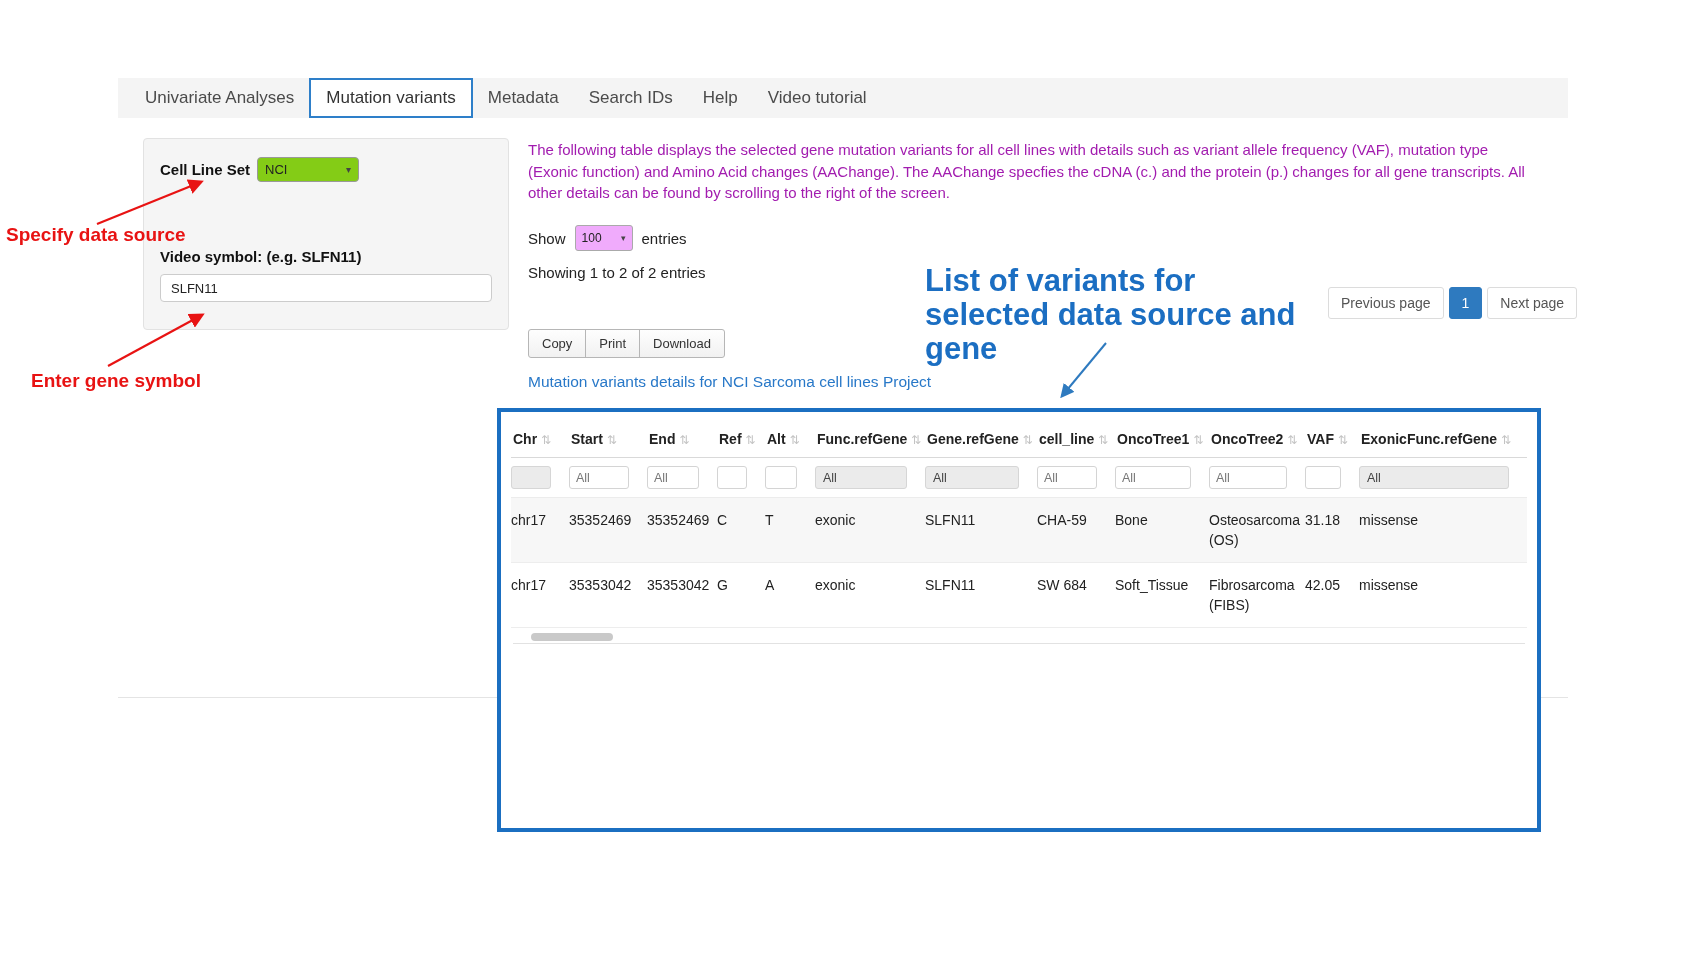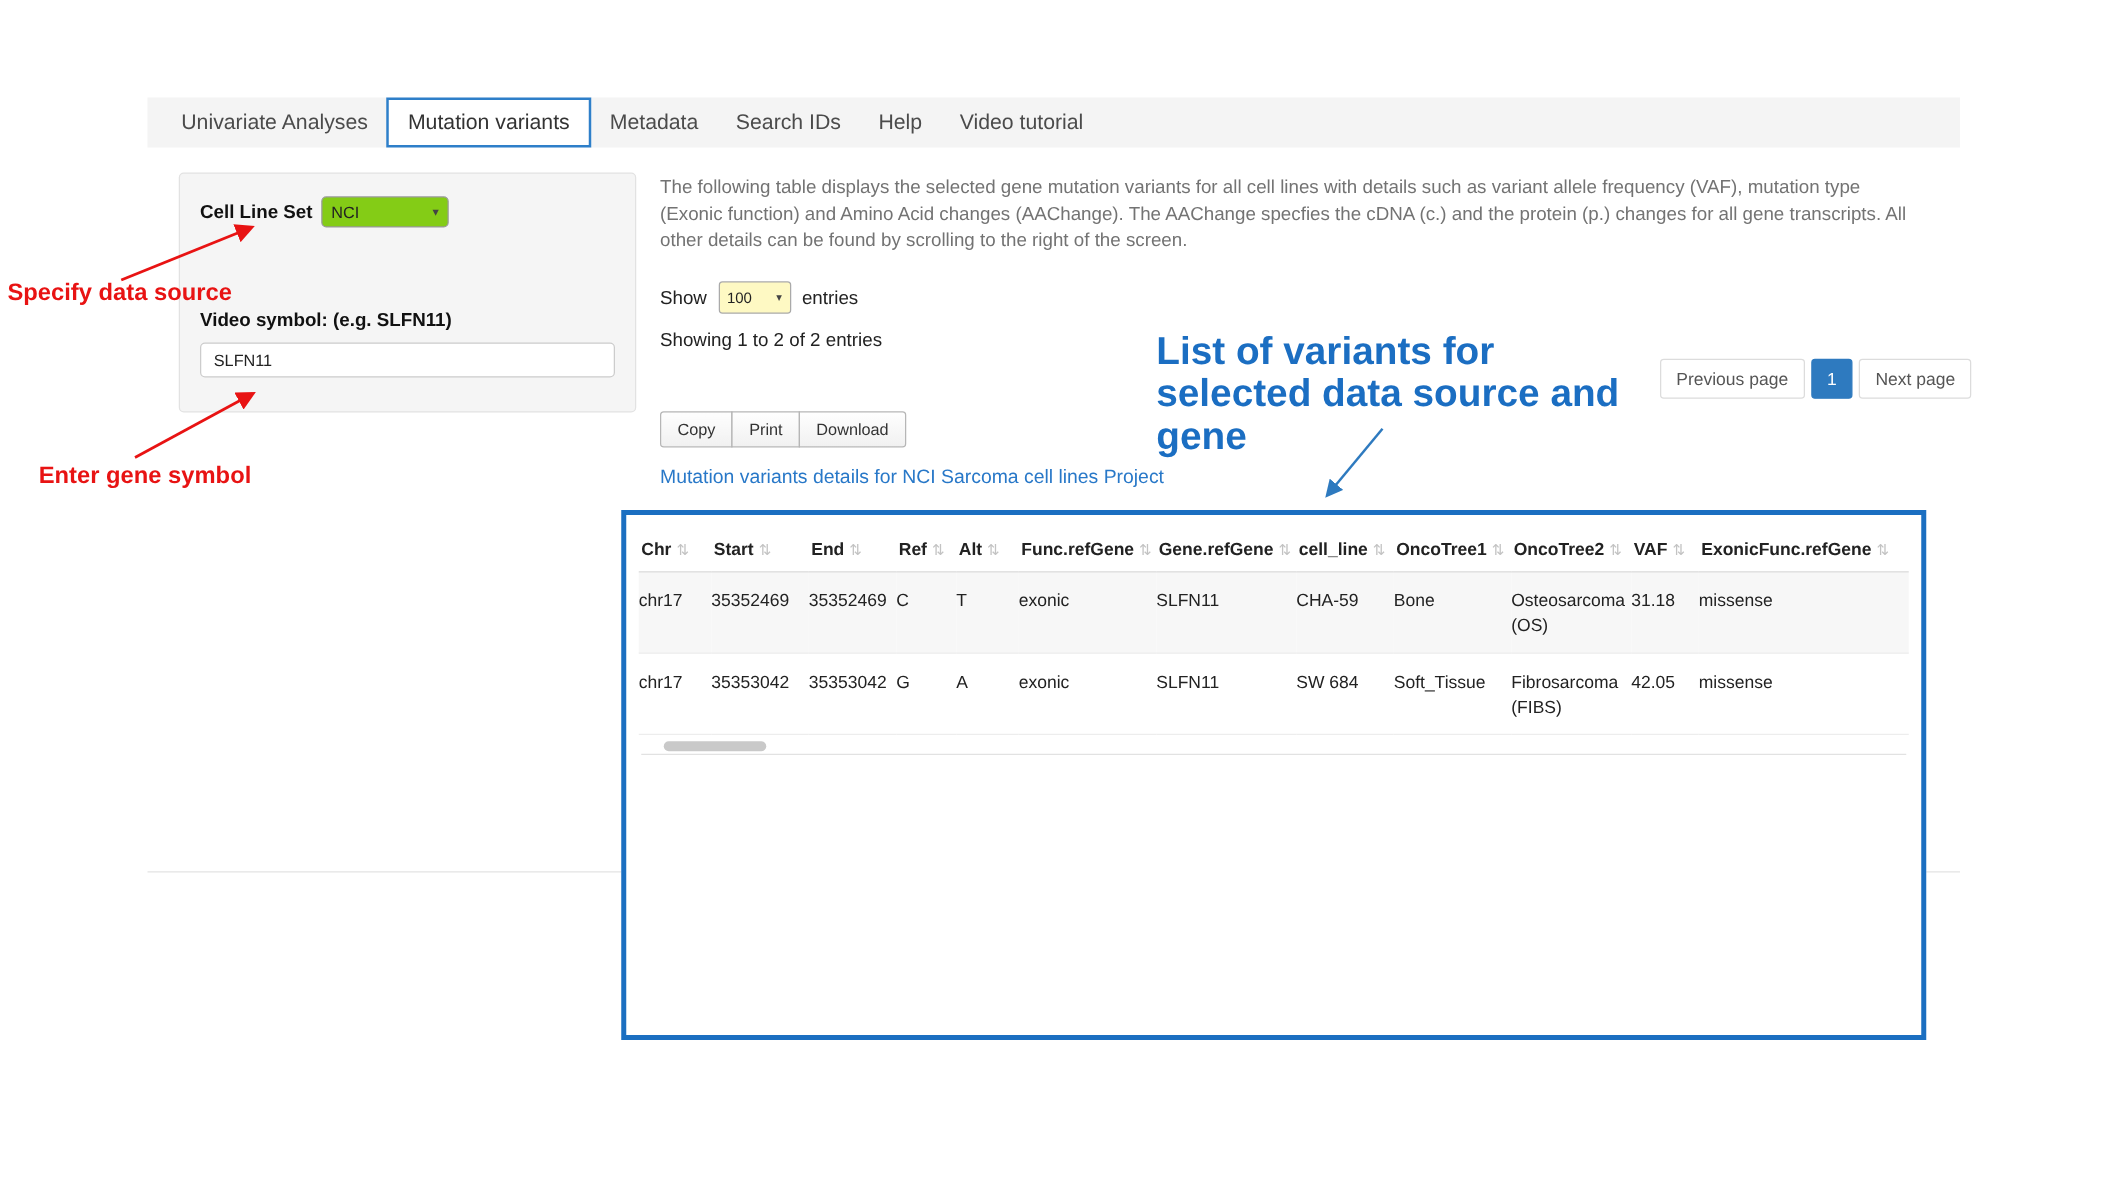--- a/index.html
+++ b/index.html
@@ -38,23 +38,23 @@
     padding:0 10px;font-size:13px;color:#222;background:#fff;font-family:inherit;}
 
   
   .ann-red{position:absolute;font-size:19px;font-weight:bold;color:var(--annotation-red);white-space:nowrap;}
   #ann-red-1{left:6px;top:224px;}
   #ann-red-2{left:31px;top:370px;}
   .ann-blue{position:absolute;left:925px;top:264px;width:398px;font-size:31px;font-weight:bold;
     color:var(--annotation-blue);line-height:34px;}
 
   
-  .description{position:absolute;left:528px;top:139px;width:998px;font-size:15px;line-height:21.5px;color:#737373;}
+  .description{position:absolute;left:528px;top:139px;width:998px;font-size:15px;line-height:21.5px;color:#a21caf;}
   .show-entries{position:absolute;left:528px;top:225px;display:flex;align-items:center;gap:9px;font-size:15px;color:#222;}
-  .small-select{width:58px;height:26px;border:1px solid #aaa;border-radius:3px;background:#fef9c3;
+  .small-select{width:58px;height:26px;border:1px solid #aaa;border-radius:3px;background:#f0abfc;
     font-size:12px;color:#222;display:inline-flex;align-items:center;justify-content:space-between;padding:0 6px;cursor:pointer;}
   .small-select .caret{font-size:9px;color:#444;}
   .showing-text{position:absolute;left:528px;top:264px;font-size:15px;color:#222;}
   .export-group{position:absolute;left:528px;top:329px;display:flex;align-items:center;}
   .dt-btn{font-size:13px;padding:6px 13px;border:1px solid #b6b6b6;background:linear-gradient(#fefefe,#f1f1f1);
     color:#333;margin-left:-1px;cursor:pointer;font-family:inherit;}
   .dt-btn:first-child{border-radius:3px 0 0 3px;margin-left:0;}
   .dt-btn:last-child{border-radius:0 3px 3px 0;}
   .table-title{position:absolute;left:528px;top:373px;font-size:15.5px;font-weight:500;color:var(--link-blue);cursor:pointer;}
 
@@ -168,20 +168,42 @@
           <th><span>Ref</span><span class="sort-icon">⇅</span></th>
           <th><span>Alt</span><span class="sort-icon">⇅</span></th>
           <th><span>Func.refGene</span><span class="sort-icon">⇅</span></th>
           <th><span>Gene.refGene</span><span class="sort-icon">⇅</span></th>
           <th><span>cell_line</span><span class="sort-icon">⇅</span></th>
           <th><span>OncoTree1</span><span class="sort-icon">⇅</span></th>
           <th><span>OncoTree2</span><span class="sort-icon">⇅</span></th>
           <th><span>VAF</span><span class="sort-icon">⇅</span></th>
           <th><span>ExonicFunc.refGene</span><span class="sort-icon">⇅</span></th>
         </tr>
+      <tr class="filter-row" id="filter-row">
+          <td>
+            <div class="filter-select"></div>
+          </td>
+          <td><input class="filter-input" type="text" placeholder="All" style=""></td>
+          <td><input class="filter-input" type="text" placeholder="All" style=""></td>
+          <td><input class="filter-input" type="text" style=""></td>
+          <td><input class="filter-input" type="text" style=""></td>
+          <td>
+            <div class="filter-select">All</div>
+          </td>
+          <td>
+            <div class="filter-select">All</div>
+          </td>
+          <td><input class="filter-input" type="text" placeholder="All" style=""></td>
+          <td><input class="filter-input" type="text" placeholder="All" style=""></td>
+          <td><input class="filter-input" type="text" placeholder="All" style=""></td>
+          <td><input class="filter-input" type="text" style=""></td>
+          <td>
+            <div class="filter-select">All</div>
+          </td>
+        </tr>
     </thead>
     <tbody id="table-body">
         <tr class="odd">
           <td>chr17</td>
           <td>35352469</td>
           <td>35352469</td>
           <td>C</td>
           <td>T</td>
           <td>exonic</td>
           <td>SLFN11</td>

